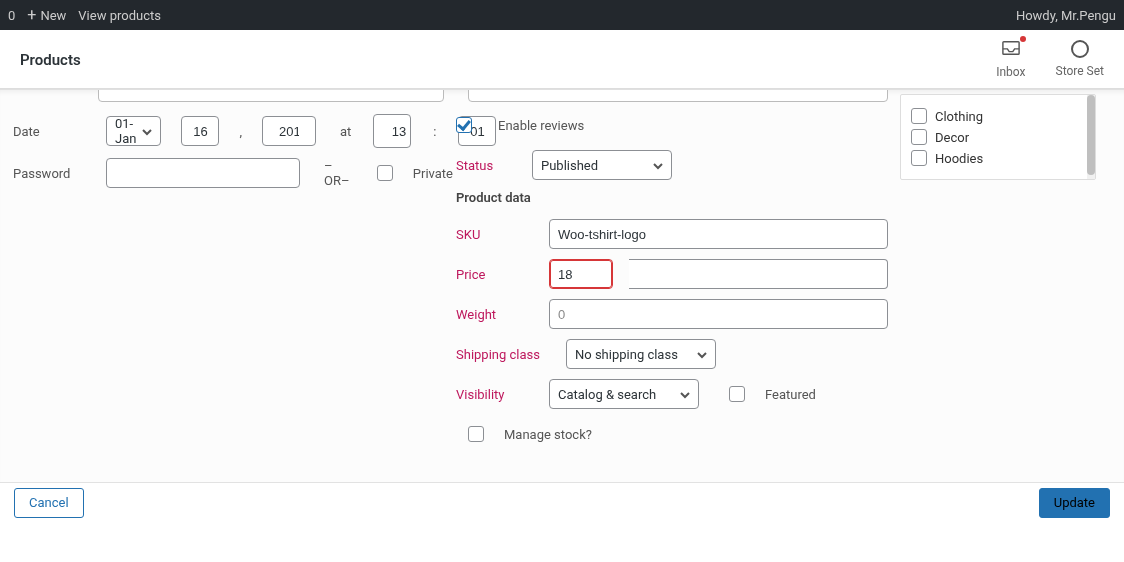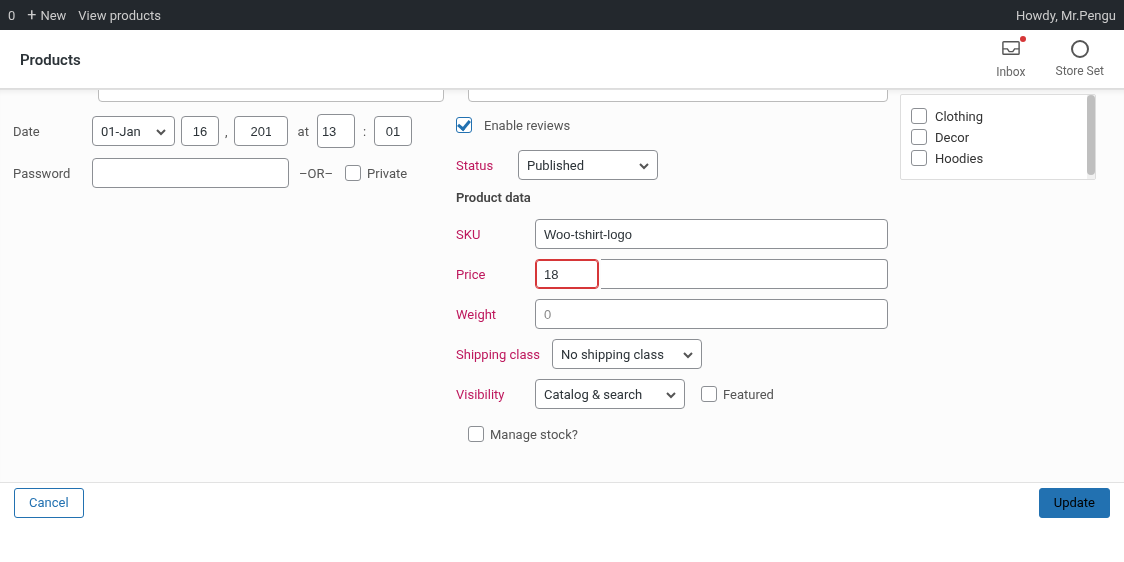--- a/index.html
+++ b/index.html
@@ -15,21 +15,21 @@
     .header-actions { display: flex; gap: 30px; }
     .header-action { display: flex; flex-direction: column; align-items: center; gap: 6px; font-size: 12px; color: #666; cursor: pointer; position: relative; }
     .header-action svg { width: 18px; height: 16px; stroke: #555; fill: none; stroke-width: 1.6; }
     .dot { position: absolute; top: -4px; right: -6px; width: 6px; height: 6px; border-radius: 50%; background: #d63638; }
     .content { position: relative; height: 432px; background: #fcfcfc; overflow: hidden; box-shadow: inset 0 5px 5px -3px rgba(0,0,0,0.06);}
     .col-left { position: absolute; left: 13px; top: 8px; width: 440px; }
     .col-mid { position: absolute; left: 456px; top: 8px; width: 432px; }
     .col-right { position: absolute; left: 900px; top: 4px; width: 210px; }
     .field-stub { position: absolute; left: 85px; top: -26px; width: 346px; height: 30px; border:1px solid #bbb; border-radius:4px; background:#fff;}
     .field-stub-mid { position: absolute; left: 12px; top: -26px; width: 420px; height: 30px; border:1px solid #bbb; border-radius:4px; background:#fff;}
-    .row { display: flex; align-items: center; margin-bottom: 10px; min-height: 30px; gap: 6px; }
+    .row { display: flex; align-items: center; margin-bottom: 10px; min-height: 30px; gap: 20px; }
     .label { width: 73px; color: #555; font-size: 13px; flex-shrink: 0; }
     .label-mid { width: 73px; color: #be185d; font-size: 13px; flex-shrink: 0; }
     .sel, .inp { height: 30px; border: 1px solid #8c8f94; border-radius: 4px; background: #fff; padding: 0 8px; font-size: 13px; color: #2c3338; }
     .sel { display: inline-flex; align-items: center; padding-right: 24px; position: relative; cursor: pointer; }
     .sel .chev { position: absolute; right: 6px; top: 8px; }
     .chev { width: 14px; height: 14px; }
     .chev svg { width: 14px; height: 14px; stroke: #555; fill: none; stroke-width: 2; }
     .inp { }
     .inp::placeholder { color: #8a8a8a; }
     input[type="checkbox"].cbx { width: 16px; height: 16px; border: 1px solid #8c8f94; border-radius: 3px; background: #fff; appearance: none; cursor: pointer; position: relative; flex-shrink:0; }
@@ -98,21 +98,21 @@
       <div class="sel" style="width:83px;">
         <span>01-Jan</span>
         <span class="chev"><svg viewBox="0 0 14 14">
               <polyline points="3,5 7,9 11,5"></polyline>
             </svg></span>
       </div>
       <input class="inp" style="width: 38px; text-align: center; padding: 0px 4px;" value="16">
       <span style="color:#555;">,</span>
       <input class="inp" style="width: 54px; text-align: center; padding: 0px 16px;" value="2019">
       <span class="at-lbl">at</span>
-      <input class="inp" style="width: 38px; text-align: left; padding: 16px 4px;" value="13">
+      <input class="inp" style="width: 38px; text-align: right; padding: 16px 4px;" value="13">
       <span class="colon">:</span>
       <input class="inp" style="width: 38px; text-align: center; padding: 0px 4px;" value="01">
     </div>
 
     <div class="row">
       <div class="label">Password</div>
       <input class="inp" style="width: 197px;" value="">
       <span class="or">–OR–</span>
       <input type="checkbox" class="cbx" style="">
       <span style="color:#555;">Private</span>

